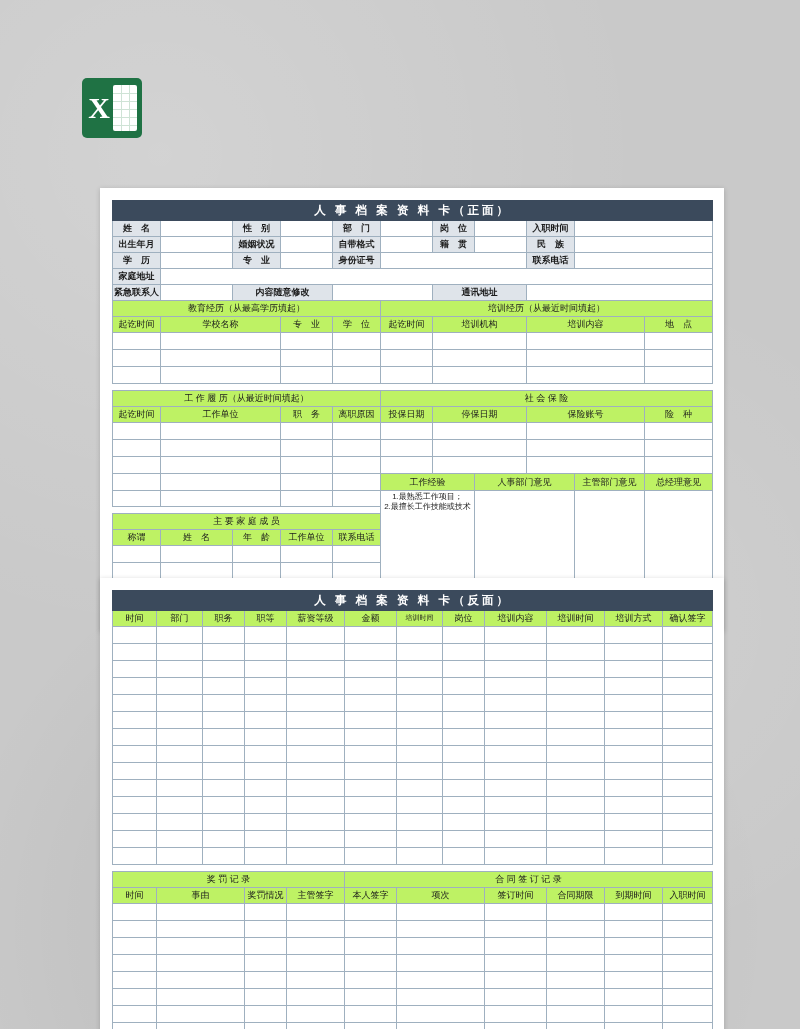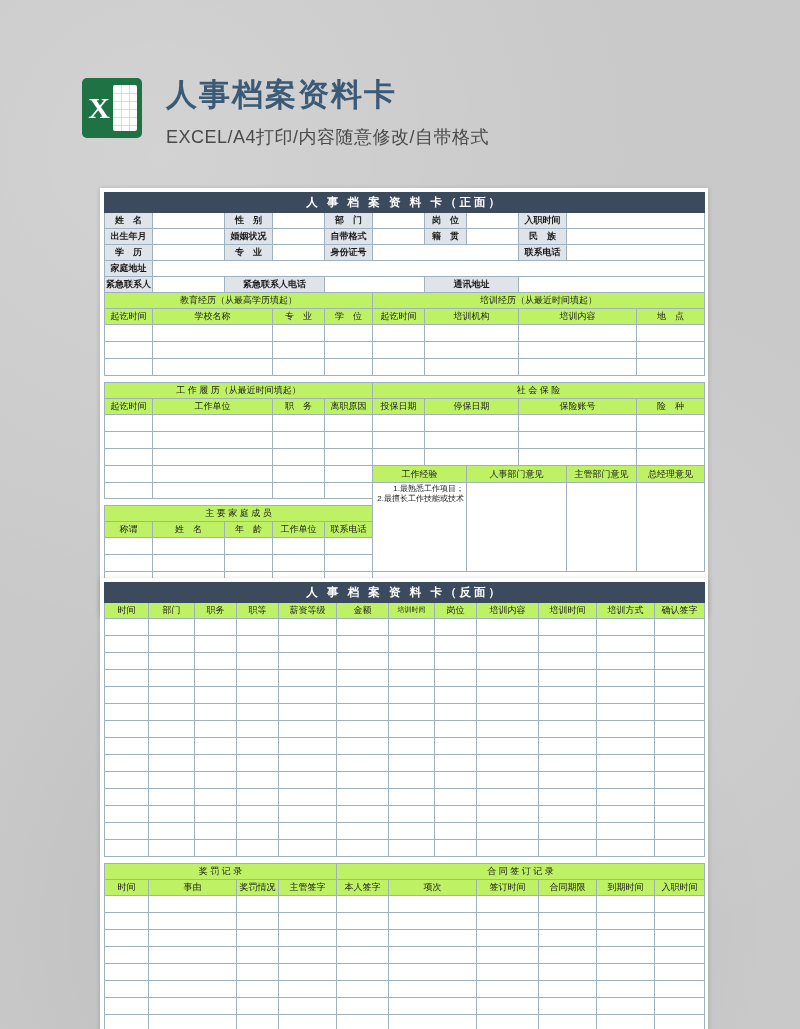--- a/index.html
+++ b/index.html
@@ -38,21 +38,21 @@
     margin-right:26px;font-family:"Liberation Serif", serif;
   }
   .htext{margin-left:24px;}
   .htitle{font-size:31px;font-weight:bold;color:#3a5a76;letter-spacing:2px;line-height:1.1;}
   .hsub{font-size:18px;color:#4a4a4a;margin-top:13px;letter-spacing:.5px;}
 
   
   .sheet-wrap{
     position:absolute;left:100px;top:188px;width:600px;background:#fff;
     box-shadow:0 1px 5px rgba(0,0,0,.18);
-    padding:4px;
+    padding:12px;
   }
   table{border-collapse:collapse;table-layout:fixed;width:600px;}
   td{
     border:1px solid #9fb0bf;
     height:15px;
     font-size:9px;
     text-align:center;
     vertical-align:middle;
     padding:0 1px;
     line-height:1.15;
@@ -63,43 +63,39 @@
     background:#3b4a5c;color:#fff;font-weight:bold;font-size:11.5px;
     letter-spacing:3px;height:19px;border:1px solid #3b4a5c;
   }
   .lbl{background:#dfe4ea;font-weight:bold;}
   .hd{background:#bef264;font-weight:normal;}
   .blank{background:#fff;}
   .tall{height:17px;}
   .left{text-align:left;padding-left:4px;}
   .spacer td{border:none;height:6px;background:#fff;}
   .note td{text-align:left;padding-left:4px;font-size:9px;height:18px;}
-  .vtext{font-size:8px;line-height:1.25;text-align:right;padding:1px 2px;vertical-align:top;}
+  .vtext{font-size:8px;line-height:1.25;text-align:center;padding:1px 2px;vertical-align:top;}
 </style>
 </head>
 <body>
 
 <div class="page">
 
   <div class="header">
     <div class="xls-icon">
       <div class="sheet">
         <i style="top:8px"></i>
           <i style="top:16px"></i>
           <i style="top:24px"></i>
           <i style="top:32px"></i>
           <i style="top:40px"></i>
         <b style="left:8px"></b>
           <b style="left:16px"></b>
       </div>
       <div class="x">X</div>
-    </div>
-    <div class="htext">
-      <div class="htitle">人事档案资料卡</div>
-      <div class="hsub">EXCEL/A4打印/内容随意修改/自带格式</div>
     </div>
   </div>
 
   <div class="sheet-wrap" style="top:188px;">
     <table>
       <colgroup>
         <col style="width:48px">
           <col style="width:72px">
         <col style="width:48px">
           <col style="width:52px">
@@ -155,21 +151,21 @@
       </tr>
 
       <tr>
         <td class="lbl">家庭地址</td>
         <td class="blank" colspan="10"></td>
       </tr>
 
       <tr>
         <td class="lbl">紧急联系人</td>
         <td class="blank"></td>
-        <td class="lbl" colspan="2">紧急联系人电话</td>
+        <td class="lbl" colspan="2">内容随意修改</td>
         <td class="blank" colspan="2"></td>
         <td class="lbl" colspan="2">通讯地址</td>
         <td class="blank" colspan="3"></td>
       </tr>
 
       <tr>
         <td class="hd" colspan="5">教育经历（从最高学历填起）</td>
         <td class="hd" colspan="6">培训经历（从最近时间填起）</td>
       </tr>
       <tr>

